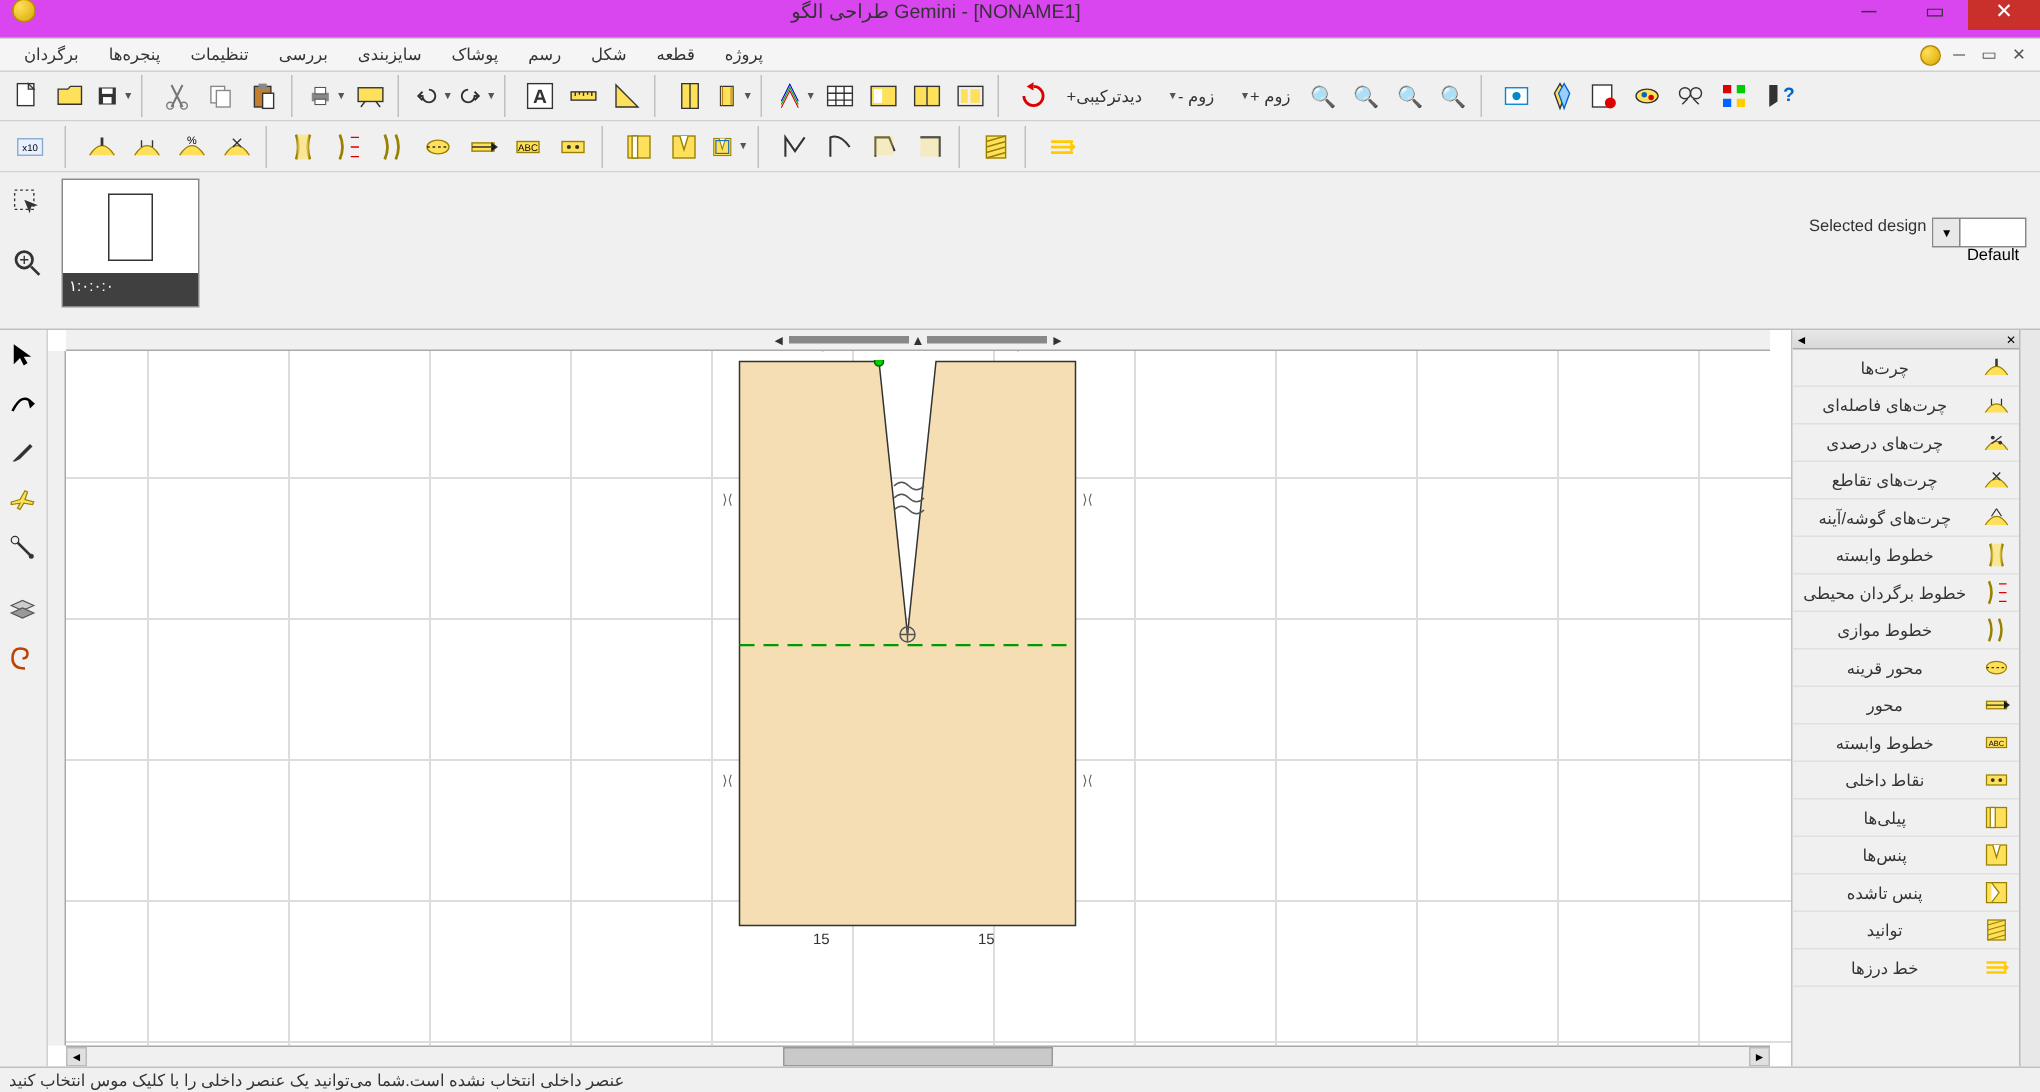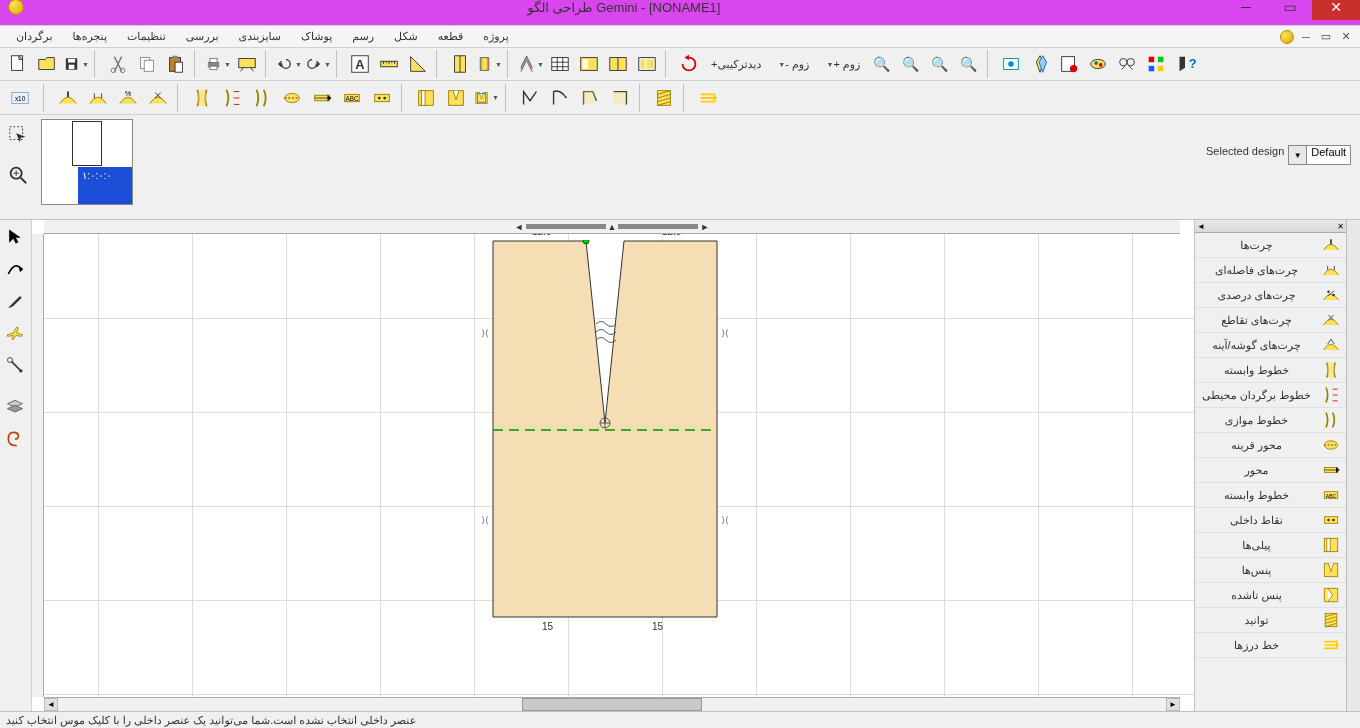--- a/index.html
+++ b/index.html
@@ -27,27 +27,27 @@
   .tb-btn .dropdown-arrow { font-size: 7px; margin-left: 2px; color: #555;}
   
   .toolbar-row2 { height: 34px; background: #f0f0f0; display: flex; align-items: center; gap: 2px; padding: 2px 4px; border-bottom: 1px solid #d0d0d0;}
   
   .middle-band { height: 105px; background: #f0f0f0; display: flex; border-bottom: 1px solid #c0c0c0; }
   .mb-left-tools { width: 37px; display: flex; flex-direction: column; gap: 12px; padding: 6px 4px; }
   .mb-left-tools .tool { width: 28px; height: 28px; display:flex; align-items:center; justify-content:center; border:1px solid transparent; cursor:pointer;}
   .mb-thumbnail { width: 92px; height: 86px; margin: 4px; border: 1px solid #888; background: #fff; display: flex; flex-direction: column; }
   .mb-thumbnail .thumb-img { flex:1; display:flex; align-items:center; justify-content:center;}
   .mb-thumbnail .thumb-img .box { width: 30px; height: 45px; border: 1px solid #333;}
-  .mb-thumbnail .thumb-label { height: 37px; background: #1d4ed8; color: #fff; font-size: 10px; padding: 3px 4px; direction: ltr; margin-left: 36px;}
+  .mb-thumbnail .thumb-label { height: 22px; background: #404040; color: #fff; font-size: 10px; padding: 3px 4px; direction: ltr;}
   .mb-spacer { flex:1; }
   .mb-right { width: 160px; padding: 30px 6px 6px 6px; display:flex; flex-direction:row; gap:4px;}
   .mb-right .label { font-size: 11px; color: #333;}
   .mb-right .select-wrap { display:flex; border:1px solid #888; height:20px; background:#fff;}
   .mb-right .select-wrap .arrow { width:18px; background:#e8e8e8; border-right:1px solid #888; display:flex; align-items:center; justify-content:center; font-size:8px;}
-  .mb-right .select-wrap .val { flex:1; padding:0 4px; }
+  .mb-right .select-wrap .val { flex:1; padding:18px 4px; }
   
   .main-area { position: absolute; top: 220px; left: 0; right: 0; bottom: 17px; display: flex; }
   
   .left-tool-strip { width: 32px; background: #f0f0f0; display: flex; flex-direction: column; gap: 2px; padding: 4px 2px; border-right: 1px solid #d0d0d0;}
   .left-tool-strip .tool { width: 26px; height: 26px; display:flex; align-items:center; justify-content:center; cursor:pointer; border:1px solid transparent; margin-bottom:4px;}
   
   .canvas-wrap { flex: 1; position: relative; background: #fff; }
   .canvas-ruler-top { position:absolute; top:0; left:12px; right:14px; height:14px; background:#f0f0f0; border-bottom:1px solid #aaa; display:flex; align-items:center; justify-content:center; gap:2px;}
   .canvas-ruler-top .tri { font-size:9px; color:#333;}
   .canvas-viewport { position:absolute; top:14px; left:12px; right:0; bottom:14px; overflow:hidden; background:#fff;}

